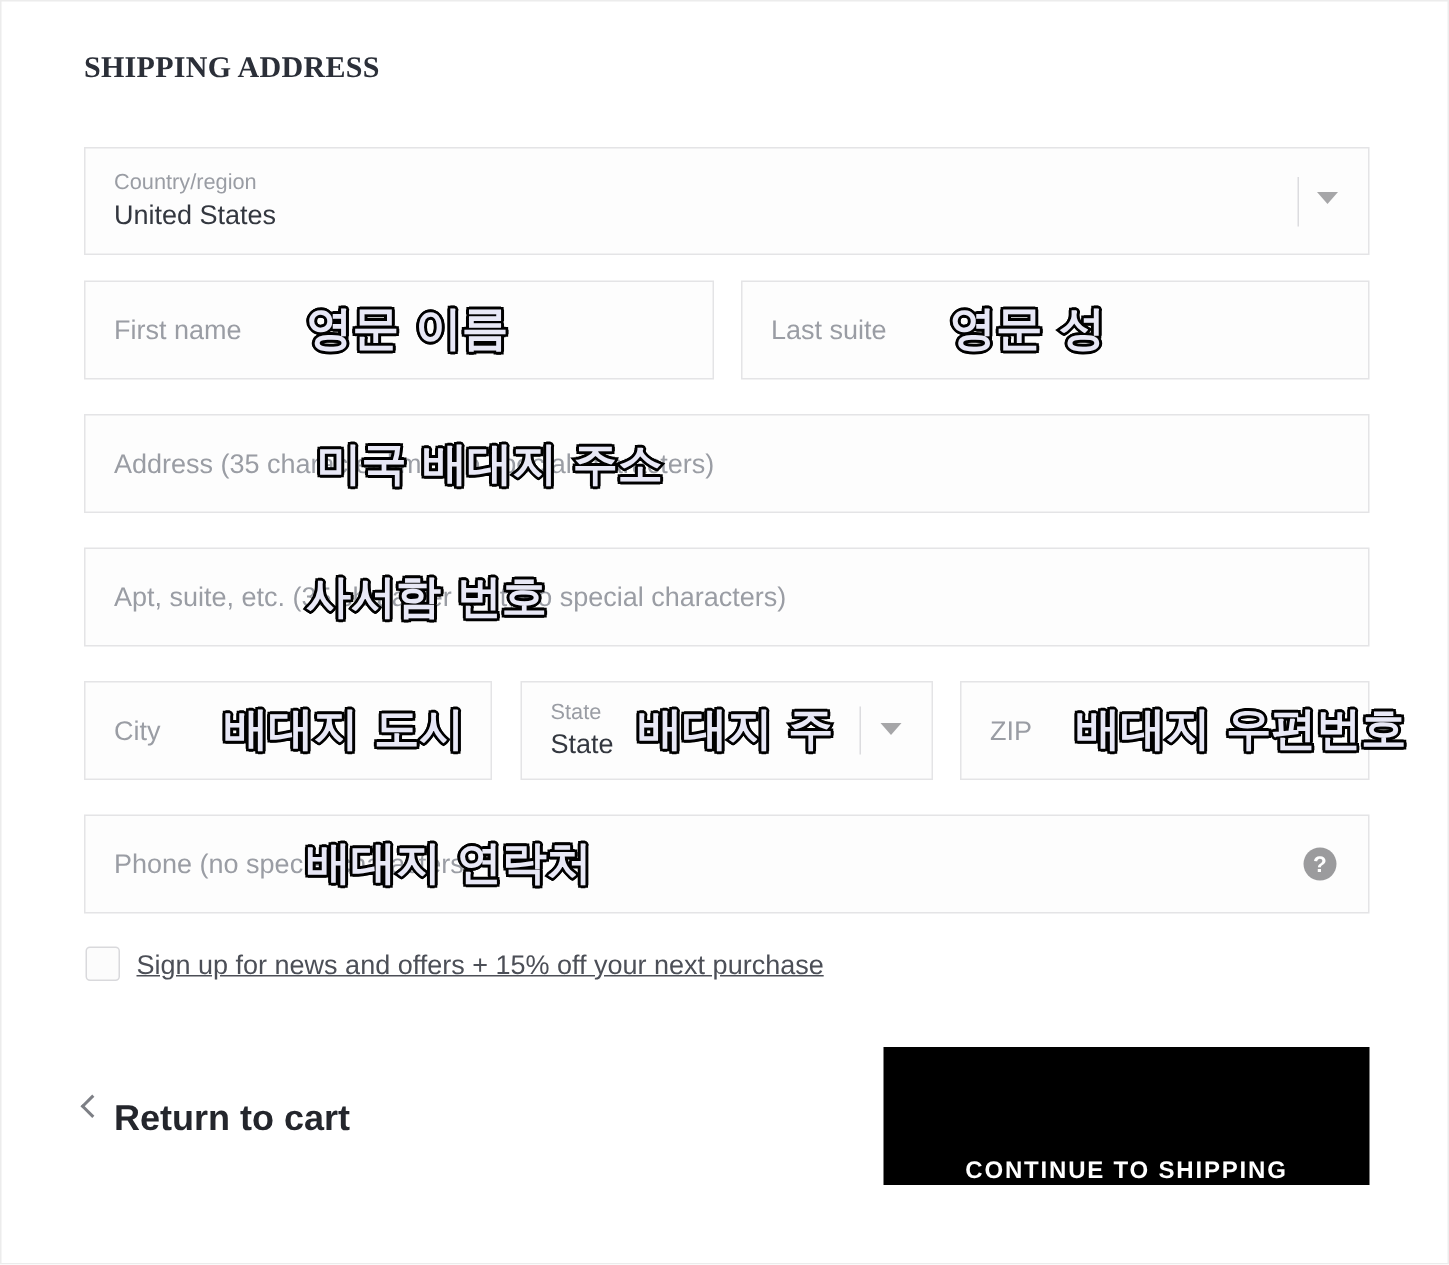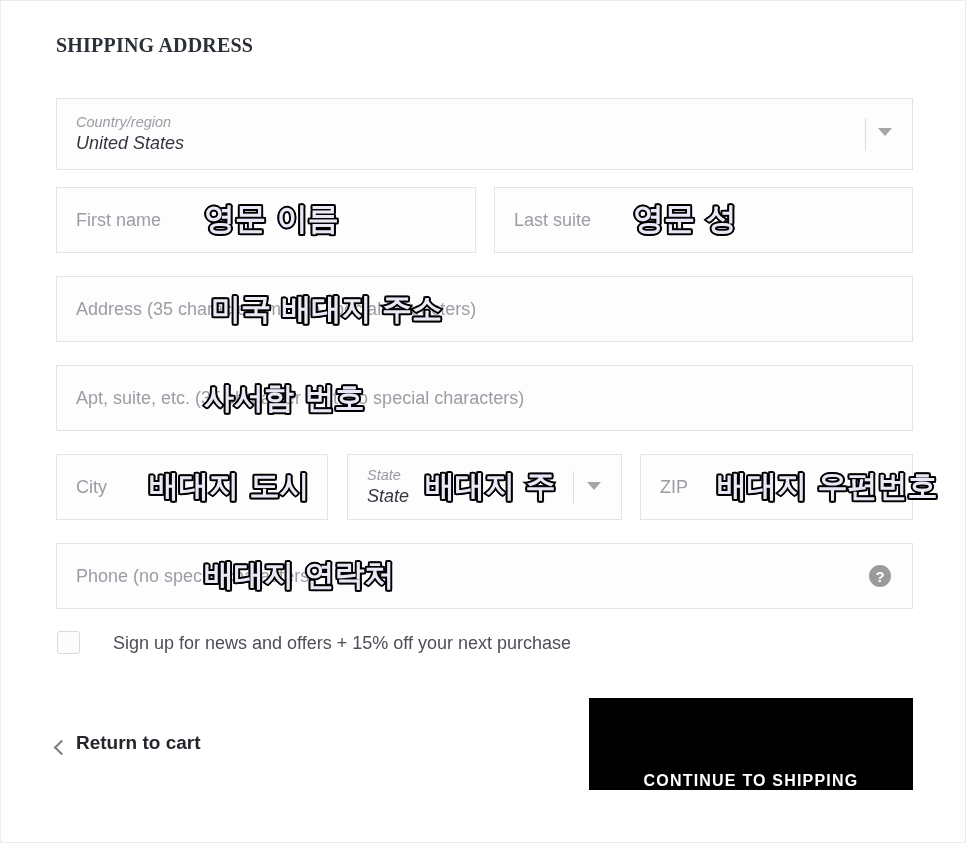--- a/index.html
+++ b/index.html
@@ -42,21 +42,20 @@
     display: flex;
     align-items: center;
   }
   .field-stack {
     display: flex;
     flex-direction: column;
     justify-content: center;
     padding-left: 19px;
     height: 100%;
     box-sizing: border-box;
-    font-style: italic;
   }
   .mini-label {
     font-size: 14.5px;
     color: #9a9da4;
     line-height: 1.35;
   }
   .value-text {
     font-size: 18px;
     color: #33373f;
     line-height: 1.3;
@@ -114,23 +113,23 @@
     position: absolute;
     font-size: 18px;
     color: #4c4f57;
     white-space: nowrap;
   }
 
   
   .return-link {
     position: absolute;
     display: flex;
-    align-items: flex-end;
+    align-items: flex-start;
     gap: 9px;
-    font-size: 19px;
+    font-size: 24px;
     font-weight: 700;
     color: #24262c;
     white-space: nowrap;
   }
   .chev-left {
     display: inline-block;
     width: 9px;
     height: 9px;
     border-left: 2px solid #7d7f85;
     border-bottom: 2px solid #7d7f85;
@@ -216,21 +215,21 @@
   <div class="field" style="left:639px; top:453px; width:273px; height:66px;">
     <span class="placeholder">ZIP</span>
   </div>
 
   <div class="field" style="left:55px; top:542px; width:857px; height:66px;">
     <span class="placeholder">Phone (no special characters)</span>
   </div>
   <div class="help-icon" style="left:868px; top:564px;">?</div>
 
   <div class="cb-box" style="left:56px; top:630px;"></div>
-  <div class="cb-label" style="left:112px; top:632px;">Sign up for news and offers + 15% off your next purchase</div>
+  <div class="cb-label" style="left:90px; top:632px;text-decoration:underline;">Sign up for news and offers + 15% off your next purchase</div>
 
   <div class="return-link" style="left:55px; top:731px;">
     <span class="chev-left"></span>
     <span>Return to cart</span>
   </div>
 
   <div class="primary-btn" style="left:588px; top:697px; width:324px; height:92px;">
     <span>CONTINUE TO SHIPPING</span>
   </div>
 

